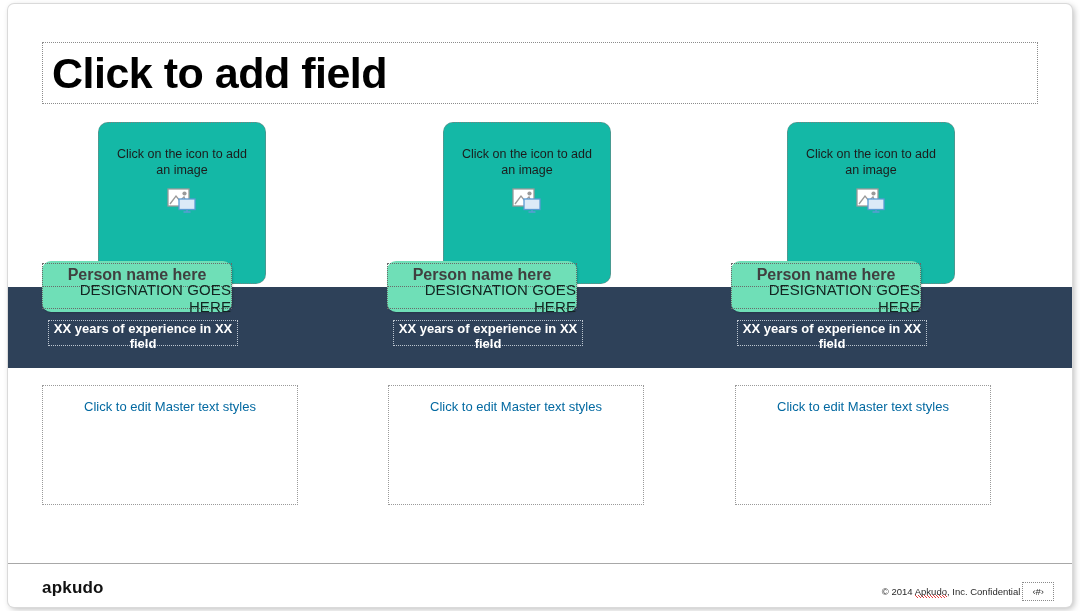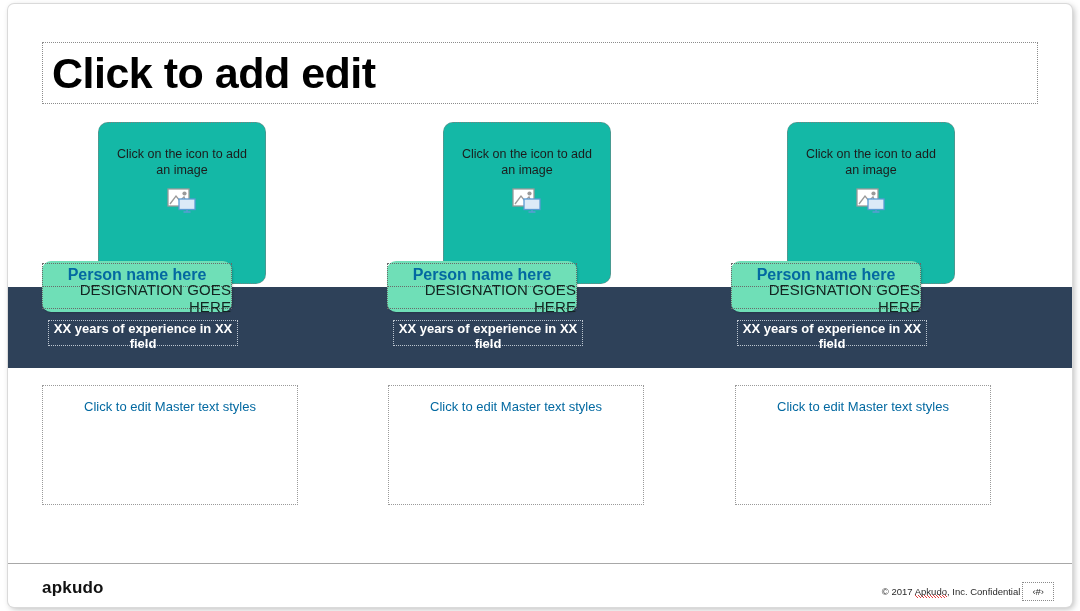--- a/index.html
+++ b/index.html
@@ -111,21 +111,21 @@
     top: 2px;
     width: 190px;
     height: 24px;
     border: 1px dotted #6a6a6a;
     box-sizing: border-box;
     display: flex;
     align-items: center;
     justify-content: center;
     font-size: 16px;
     font-weight: bold;
-    color: #0369a1;
+    color: #404040;
   }
   .desig-line {
     position: absolute;
     left: 0;
     top: 25px;
     width: 190px;
     height: 23px;
     border: 1px dotted #6a6a6a;
     box-sizing: border-box;
     display: flex;
@@ -220,21 +220,21 @@
   }
 </style>
 </head>
 <body>
 
 <div class="slide-canvas">
 
   <div class="navy-band"></div>
 
   <div class="title-placeholder">
-    <div class="title-text">Click to add edit</div>
+    <div class="title-text">Click to add field</div>
   </div>
 
   <div class="col col-1">
     <div class="image-placeholder">
       <div class="image-hint">Click on the icon to add an image</div>
       <span class="image-icon">
         <svg viewBox="0 0 30 26" width="30" height="26">
           <rect x="1" y="1" width="21" height="17" fill="#ffffff" stroke="#9a9a9a" stroke-width="1.3"></rect>
           <polyline points="3,16 9,8 13,13 17,9 20,16" fill="none" stroke="#9a9a9a" stroke-width="1.3"></polyline>
           <circle cx="17.5" cy="5.5" r="2.1" fill="#9a9a9a"></circle>
@@ -300,18 +300,18 @@
     <div class="master-text">Click to edit Master text styles</div>
   </div>
   <div class="master-box mb-3">
     <div class="master-text">Click to edit Master text styles</div>
   </div>
 
   <div class="footer-divider"></div>
   <div class="logo">apkudo</div>
   <div class="footer-right">
     <span class="confidential">
-      <span>© 2017 </span><span class="misspell">Apkudo</span><span>, Inc. Confidential</span>
+      <span>© 2014 </span><span class="misspell">Apkudo</span><span>, Inc. Confidential</span>
     </span>
     <span class="page-number-box">‹#›</span>
   </div>
 
 </div>
 
 </body></html>

